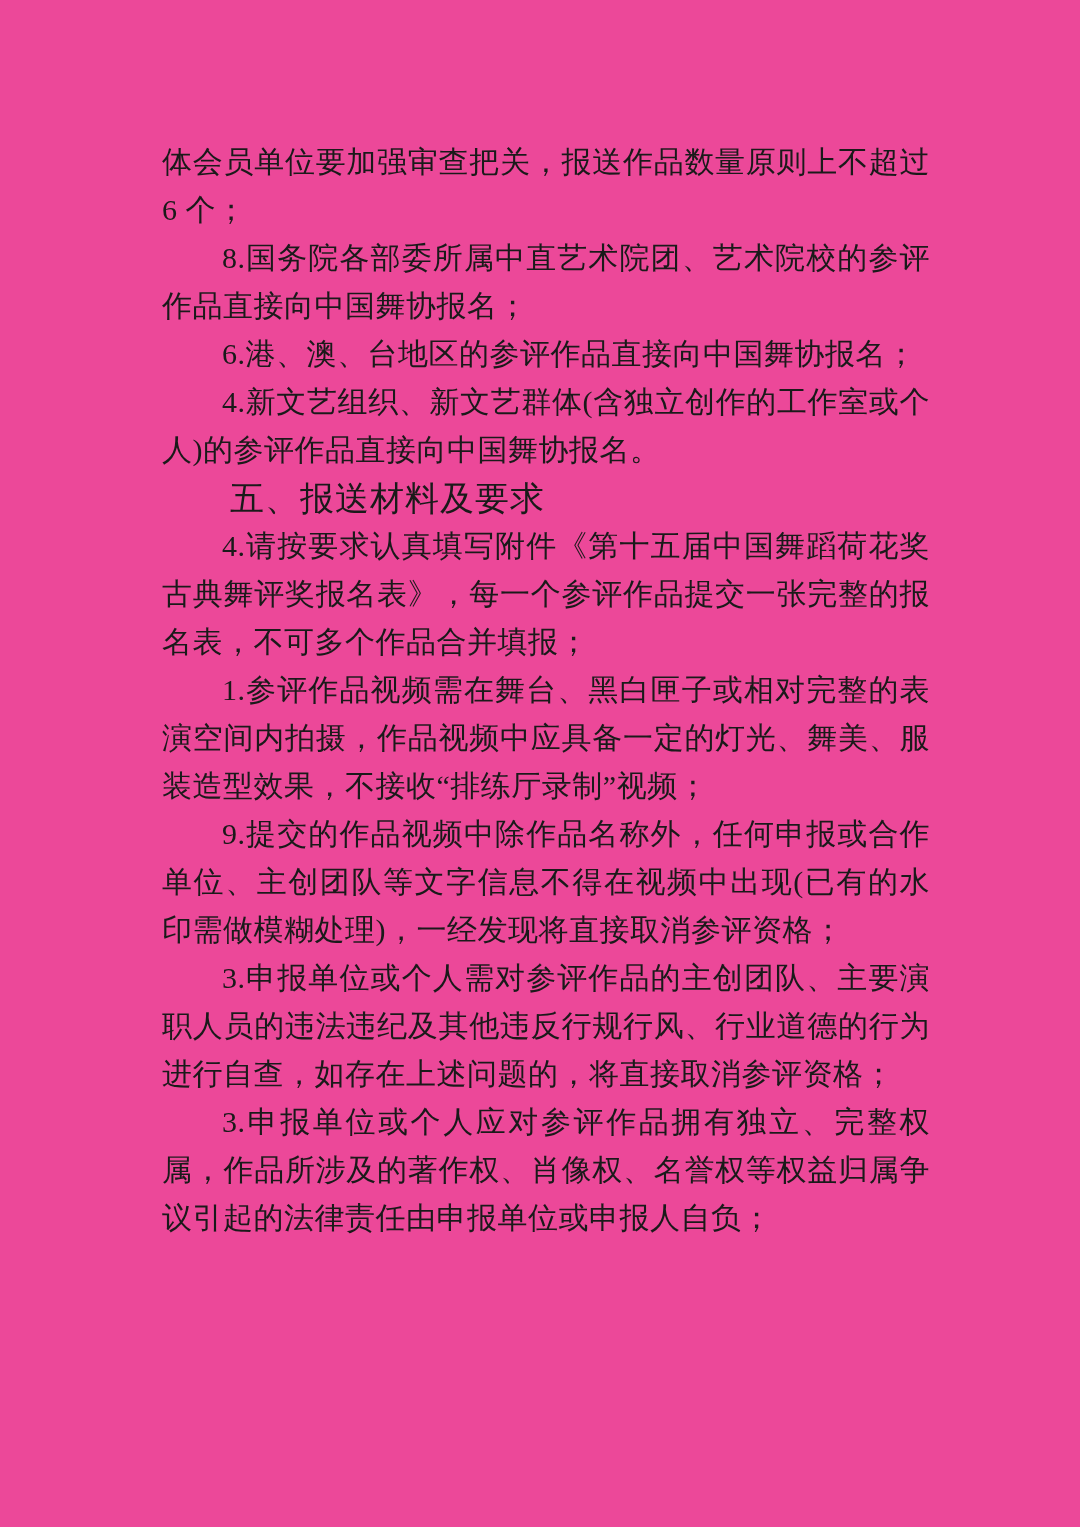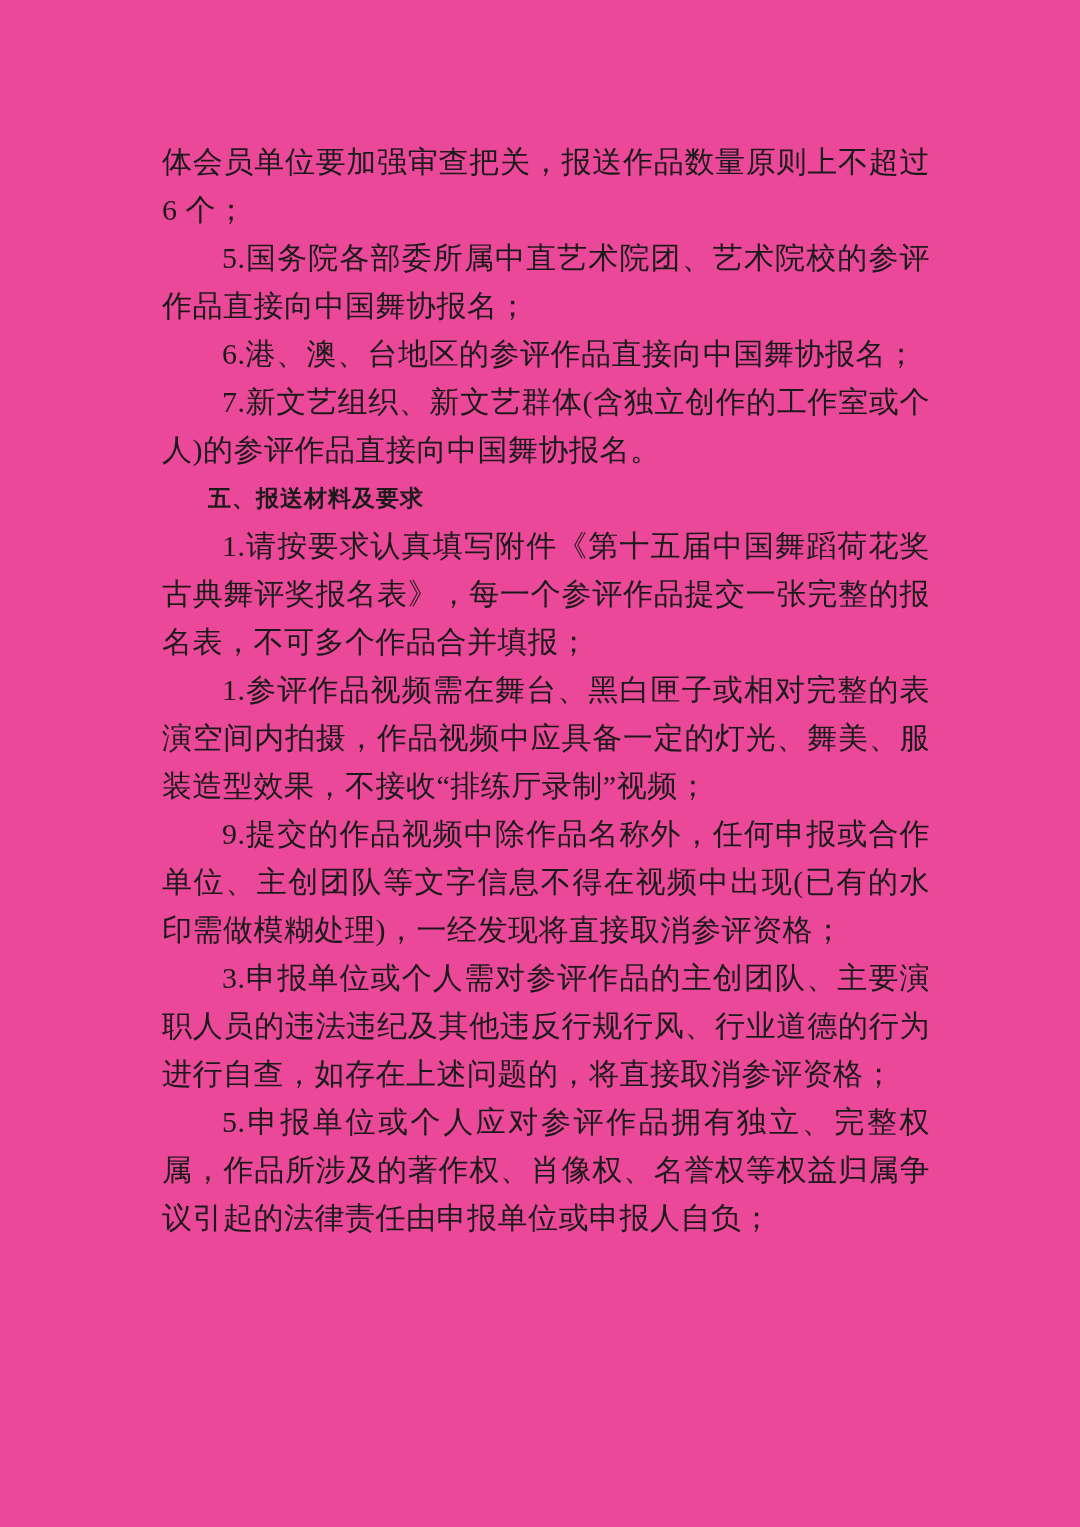--- a/index.html
+++ b/index.html
@@ -29,37 +29,37 @@
   .para {
     margin: 0;
     padding: 0;
   }
   .indent {
     text-indent: 2em;
   }
   .heading {
     margin: 0;
     padding: 0;
-    font-size: 23px;
+    font-size: 34px;
     line-height: 48px;
     text-indent: 2em;
-    font-weight: 700;
+    font-weight: 400;
     font-family: "Liberation Sans", "DejaVu Sans", sans-serif;
     letter-spacing: 1px;
   }
 </style>
 </head>
 <body>
 
 <div class="page">
   <div class="doc-body">
     <p class="para">体会员单位要加强审查把关，报送作品数量原则上不超过 6 个；</p>
-    <p class="para indent">5.国务院各部委所属中直艺术院团、艺术院校的参评作品直接向中国舞协报名；</p>
+    <p class="para indent">8.国务院各部委所属中直艺术院团、艺术院校的参评作品直接向中国舞协报名；</p>
     <p class="para indent">6.港、澳、台地区的参评作品直接向中国舞协报名；</p>
-    <p class="para indent">7.新文艺组织、新文艺群体(含独立创作的工作室或个人)的参评作品直接向中国舞协报名。</p>
+    <p class="para indent">4.新文艺组织、新文艺群体(含独立创作的工作室或个人)的参评作品直接向中国舞协报名。</p>
     <h2 class="heading">五、报送材料及要求</h2>
-    <p class="para indent">1.请按要求认真填写附件《第十五届中国舞蹈荷花奖古典舞评奖报名表》，每一个参评作品提交一张完整的报名表，不可多个作品合并填报；</p>
+    <p class="para indent">4.请按要求认真填写附件《第十五届中国舞蹈荷花奖古典舞评奖报名表》，每一个参评作品提交一张完整的报名表，不可多个作品合并填报；</p>
     <p class="para indent">1.参评作品视频需在舞台、黑白匣子或相对完整的表演空间内拍摄，作品视频中应具备一定的灯光、舞美、服装造型效果，不接收“排练厅录制”视频；</p>
     <p class="para indent">9.提交的作品视频中除作品名称外，任何申报或合作单位、主创团队等文字信息不得在视频中出现(已有的水印需做模糊处理)，一经发现将直接取消参评资格；</p>
     <p class="para indent">3.申报单位或个人需对参评作品的主创团队、主要演职人员的违法违纪及其他违反行规行风、行业道德的行为进行自查，如存在上述问题的，将直接取消参评资格；</p>
-    <p class="para indent">5.申报单位或个人应对参评作品拥有独立、完整权属，作品所涉及的著作权、肖像权、名誉权等权益归属争议引起的法律责任由申报单位或申报人自负；</p>
+    <p class="para indent">3.申报单位或个人应对参评作品拥有独立、完整权属，作品所涉及的著作权、肖像权、名誉权等权益归属争议引起的法律责任由申报单位或申报人自负；</p>
   </div>
 </div>
 
 </body></html>

